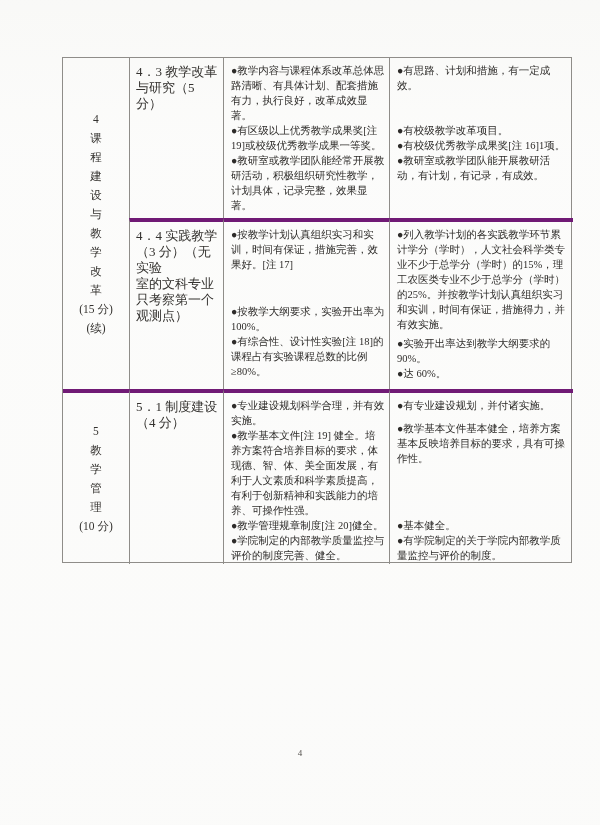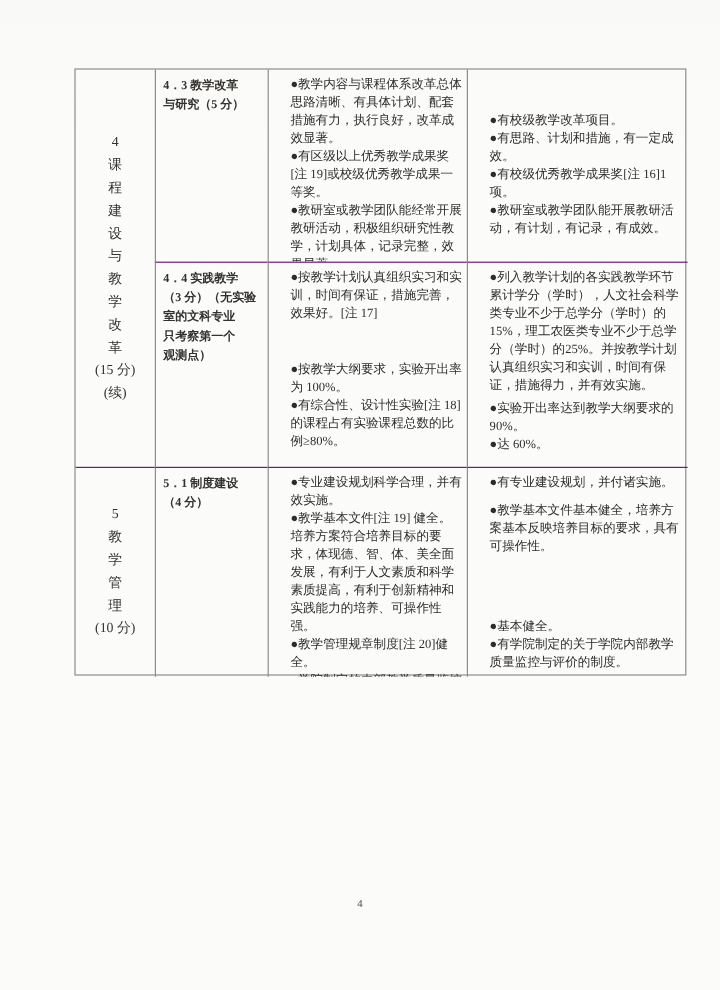--- a/index.html
+++ b/index.html
@@ -19,38 +19,38 @@
     position:absolute;left:62px;top:57px;width:510px;height:506px;
     display:grid;
     grid-template-columns:66px 94px 166px 184px;
     grid-template-rows:160px 171px 175px;
     border:1px solid #8f8d89;
     box-sizing:border-box;
     z-index:2;
   }
   .cell{box-sizing:border-box;overflow:hidden;}
   .bl{border-left:1px solid #8f8d89;}
-  .bt{border-top:1px solid #701a75;}
+  .bt{border-top:4px solid #701a75;}
   .r1{grid-row:1;} .r2{grid-row:2;} .r3{grid-row:3;}
   .c2{grid-column:2;} .c3{grid-column:3;} .c4{grid-column:4;}
   .cat{
     grid-column:1;
     display:flex;flex-direction:column;align-items:center;justify-content:center;
     font-size:11.5px;line-height:19px;text-align:center;
     white-space:pre-line;color:#34322f;
   }
   .cat-4{grid-row:1 / 3;}
   .cat-5{grid-row:3 / 4;}
   .sub{
-    font-size:10px;line-height:16px;
-    padding:6px 3px 0 6px;white-space:pre-line;color:#34322f;font-weight:bold;
+    font-size:13px;line-height:16px;
+    padding:6px 3px 0 6px;white-space:pre-line;color:#34322f;
   }
   .crit{
     font-size:10.5px;line-height:15px;
-    padding:5px 4px 0 18px;color:#2e2c2a;
+    padding:5px 4px 0 7px;color:#2e2c2a;
   }
   .crit .bullet{margin:0;}
   .page-number{
     position:absolute;left:0;right:0;top:748px;text-align:center;
     font-size:9px;color:#55524e;z-index:2;
   }
 </style>
 </head>
 <body>
 
@@ -77,22 +77,22 @@
 (10 分)</div>
 
   <div class="cell sub r1 c2 bl">4．3 教学改革
 与研究（5 分）</div>
   <div class="cell crit r1 c3 bl">
       <div class="bullet">●教学内容与课程体系改革总体思路清晰、有具体计划、配套措施有力，执行良好，改革成效显著。</div>
       <div class="bullet">●有区级以上优秀教学成果奖[注 19]或校级优秀教学成果一等奖。</div>
       <div class="bullet">●教研室或教学团队能经常开展教研活动，积极组织研究性教学，计划具体，记录完整，效果显著。</div>
     </div>
   <div class="cell crit r1 c4 bl">
+      <div class="bullet">●有思路、计划和措施，有一定成效。</div>
       <div class="bullet" style="margin-top: 30px;">●有校级教学改革项目。</div>
-      <div class="bullet">●有思路、计划和措施，有一定成效。</div>
       <div class="bullet">●有校级优秀教学成果奖[注 16]1项。</div>
       <div class="bullet">●教研室或教学团队能开展教研活动，有计划，有记录，有成效。</div>
     </div>
 
   <div class="cell sub r2 c2 bl bt">4．4 实践教学
 （3 分）（无实验
 室的文科专业
 只考察第一个
 观测点）</div>
   <div class="cell crit r2 c3 bl bt">

